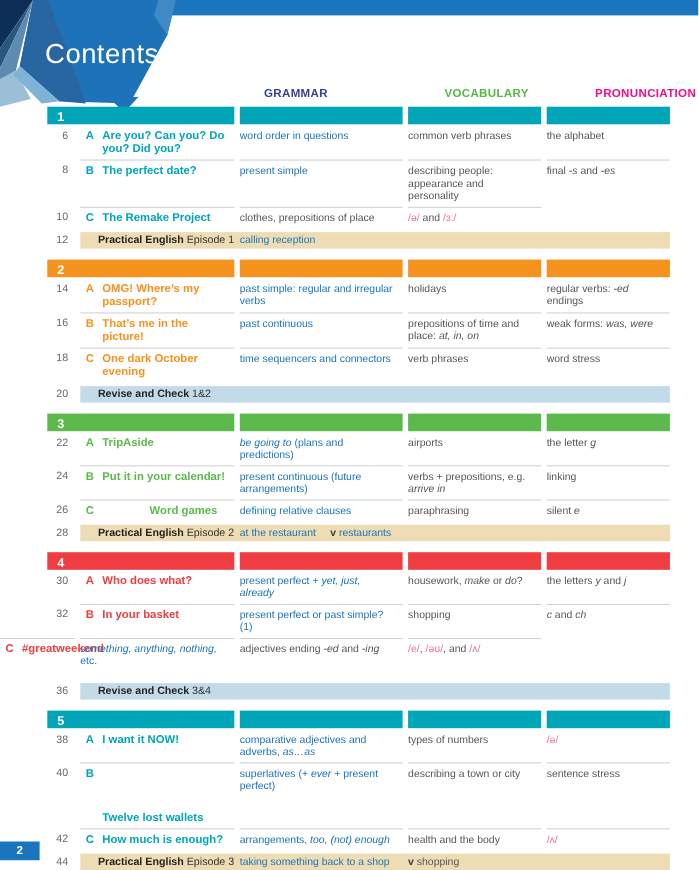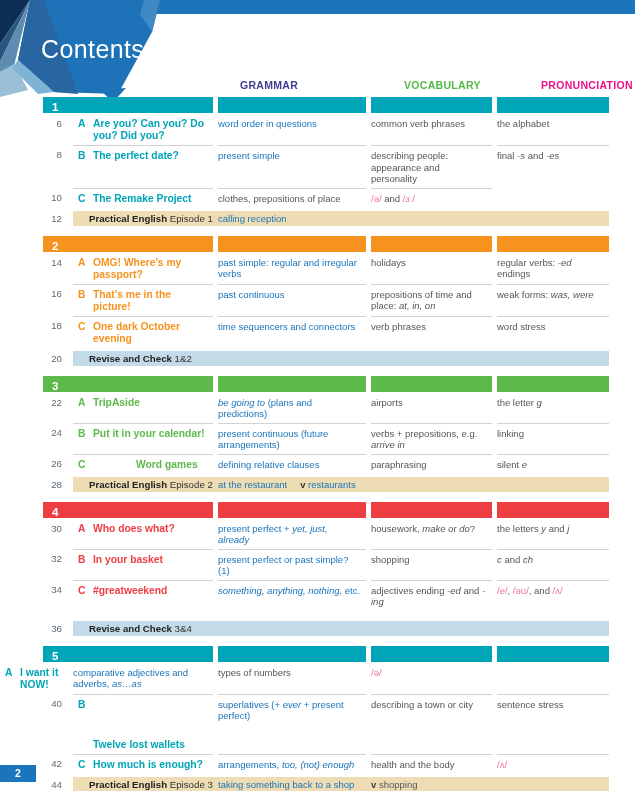--- a/index.html
+++ b/index.html
@@ -231,21 +231,20 @@
         <div class="pagecol">32</div>
         <div class="titlecell">
           <span class="letter" style="color: rgb(238, 62, 66);">B</span>
           <span class="ttl" style="color: rgb(238, 62, 66);">In your basket</span>
         </div>
         <div class="cell gcell"><span>present perfect or past simple? (1)</span></div>
         <div class="cell"><span>shopping</span></div>
         <div class="cell"><span class="it">c</span><span> and </span><span class="it">ch</span></div>
       </div>
       <div class="grid row lesson sep">
-        <div class="pagecol">34</div>
         <div class="titlecell">
           <span class="letter" style="color: rgb(238, 62, 66);">C</span>
           <span class="ttl" style="color: rgb(238, 62, 66);">#greatweekend</span>
         </div>
         <div class="cell gcell"><span class="it">something, anything, nothing,</span><span> etc.</span></div>
         <div class="cell"><span>adjectives ending </span><span class="it">-ed</span><span> and </span><span class="it">-ing</span></div>
         <div class="cell"><span class="pk">/e/</span><span>, </span><span class="pk">/əʊ/</span><span>, and </span><span class="pk">/ʌ/</span></div>
       </div>
       <div class="grid row special gap-above">
         <div class="pagecol" style="padding-top: 2px;">36</div>
@@ -256,20 +255,21 @@
     </div>
     <div class="section">
       <div class="grid bar">
         <div></div>
         <div class="blk" style="background: rgb(0, 165, 184);"><span class="num">5</span></div>
         <div class="blk" style="background: rgb(0, 165, 184);"></div>
         <div class="blk" style="background: rgb(0, 165, 184);"></div>
         <div class="blk" style="background: rgb(0, 165, 184);"></div>
       </div>
       <div class="grid row lesson">
+        <div class="pagecol">38</div>
         <div class="titlecell">
           <span class="letter" style="color: rgb(0, 165, 184);">A</span>
           <span class="ttl" style="color: rgb(0, 165, 184);">I want it NOW!</span>
         </div>
         <div class="cell gcell"><span>comparative adjectives and adverbs, </span><span class="it">as…as</span></div>
         <div class="cell"><span>types of numbers</span></div>
         <div class="cell"><span class="pk">/ə/</span></div>
       </div>
       <div class="grid row lesson sep">
         <div class="pagecol">40</div>

